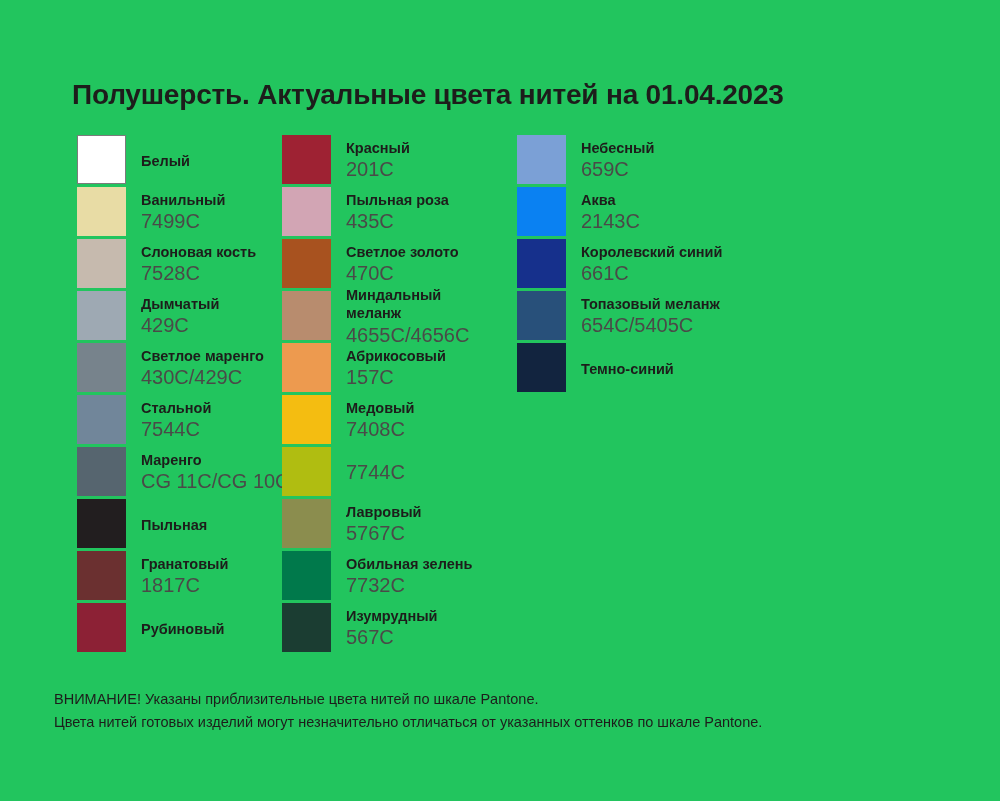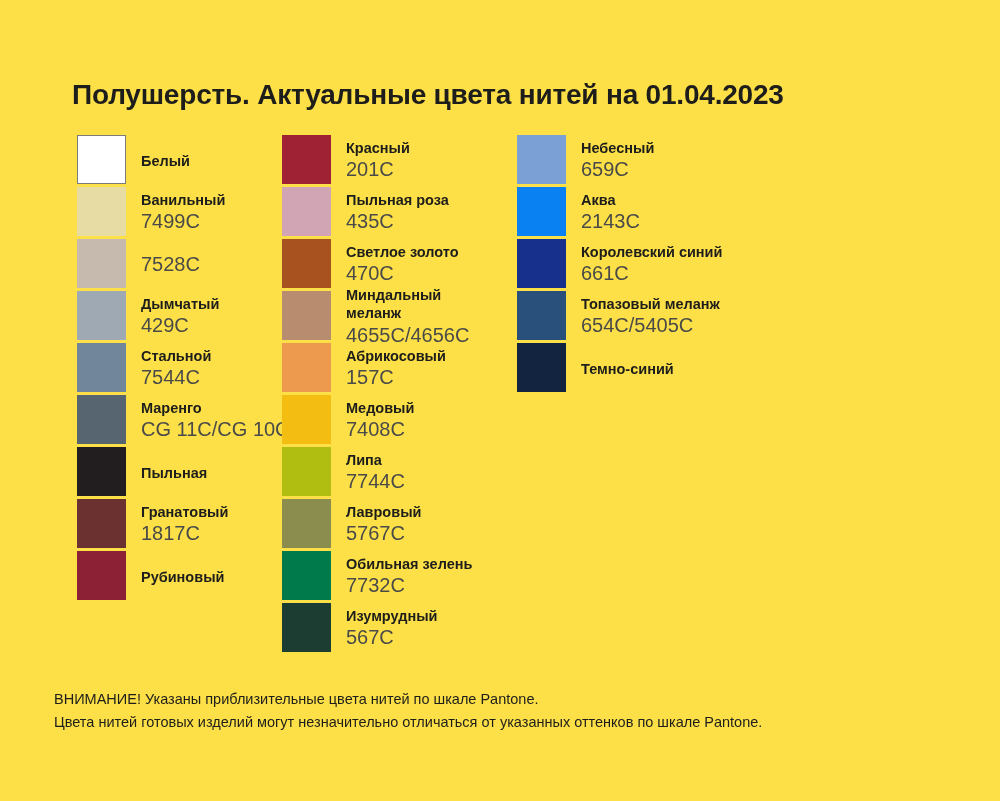--- a/index.html
+++ b/index.html
@@ -17,21 +17,21 @@
     color: #1d1d1b;
     -webkit-font-smoothing: antialiased;
   }
 
   #page {
     position: absolute;
     left: 0;
     top: 0;
     width: 1000px;
     height: 801px;
-    background: #fde047;
+    background: #22c55e;
   }
 
   
   #title {
     position: absolute;
     left: 72px;
     top: 60px;
     width: 880px;
     font-size: 28px;
     font-weight: bold;
@@ -128,28 +128,36 @@
         <div class="swatch-row">
           <div class="swatch" style="background: rgb(232, 220, 165);"></div>
           <div class="labels">
             <div class="name">Ванильный</div>
             <div class="code">7499C</div>
           </div>
         </div>
         <div class="swatch-row">
           <div class="swatch" style="background: rgb(198, 186, 174);"></div>
           <div class="labels">
+            <div class="name">Слоновая кость</div>
             <div class="code">7528C</div>
           </div>
         </div>
         <div class="swatch-row">
           <div class="swatch" style="background: rgb(158, 169, 179);"></div>
           <div class="labels">
             <div class="name">Дымчатый</div>
             <div class="code">429C</div>
+          </div>
+        </div>
+        <div class="swatch-row">
+          <div class="swatch" style="background: rgb(119, 131, 140);"></div>
+          <div class="labels">
+            <div class="name">Светлое маренго</div>
+            <div class="code">430C/429C</div>
           </div>
         </div>
         <div class="swatch-row">
           <div class="swatch" style="background: rgb(113, 134, 154);"></div>
           <div class="labels">
             <div class="name">Стальной</div>
             <div class="code">7544C</div>
           </div>
         </div>
         <div class="swatch-row">
@@ -219,21 +227,20 @@
         <div class="swatch-row">
           <div class="swatch" style="background: rgb(244, 189, 17);"></div>
           <div class="labels">
             <div class="name">Медовый</div>
             <div class="code">7408C</div>
           </div>
         </div>
         <div class="swatch-row">
           <div class="swatch" style="background: rgb(176, 189, 17);"></div>
           <div class="labels">
-            <div class="name">Липа</div>
             <div class="code">7744C</div>
           </div>
         </div>
         <div class="swatch-row">
           <div class="swatch" style="background: rgb(139, 141, 78);"></div>
           <div class="labels">
             <div class="name">Лавровый</div>
             <div class="code">5767C</div>
           </div>
         </div>

